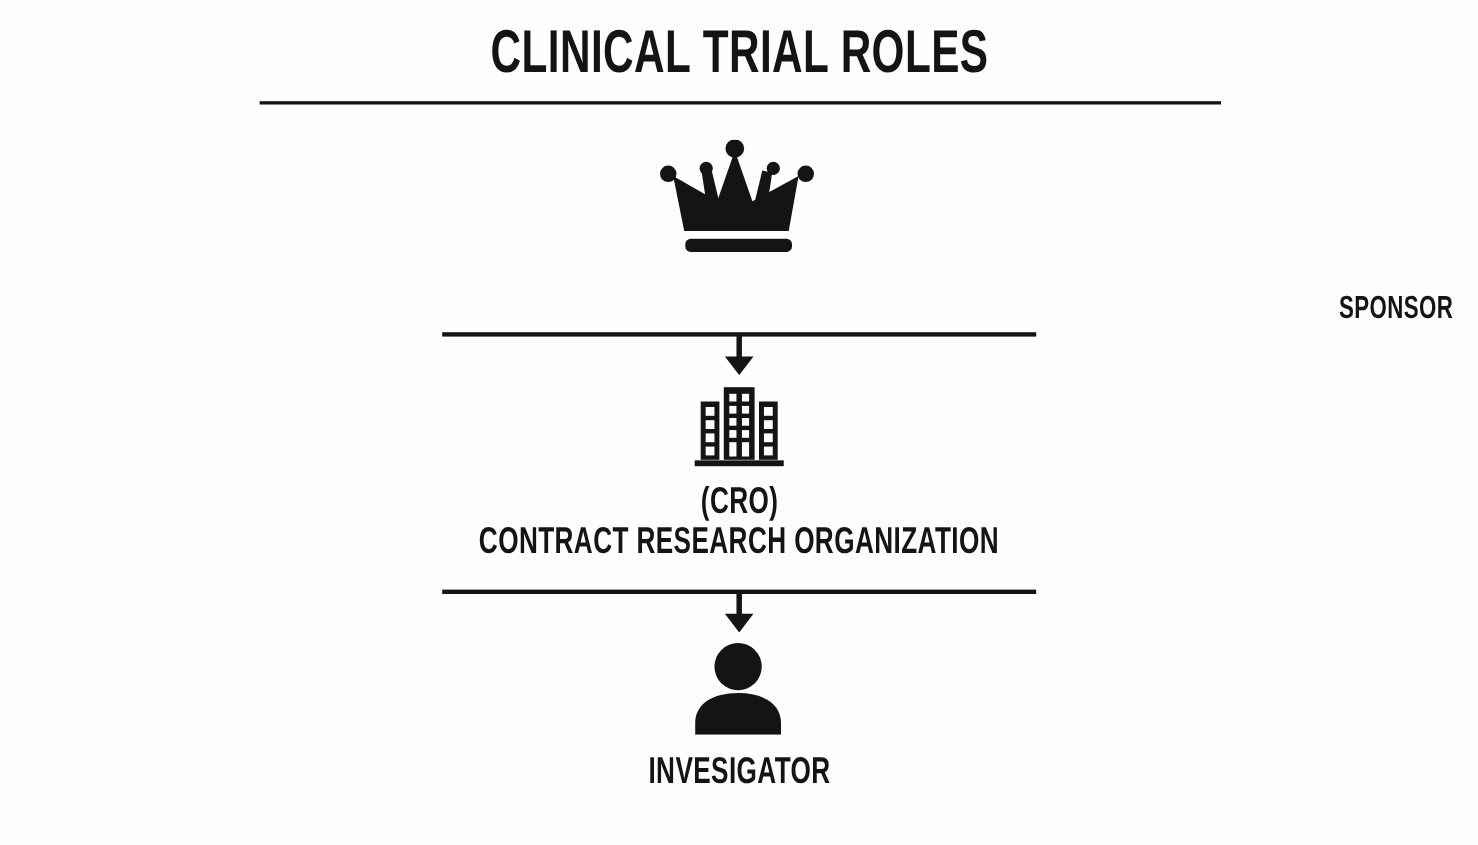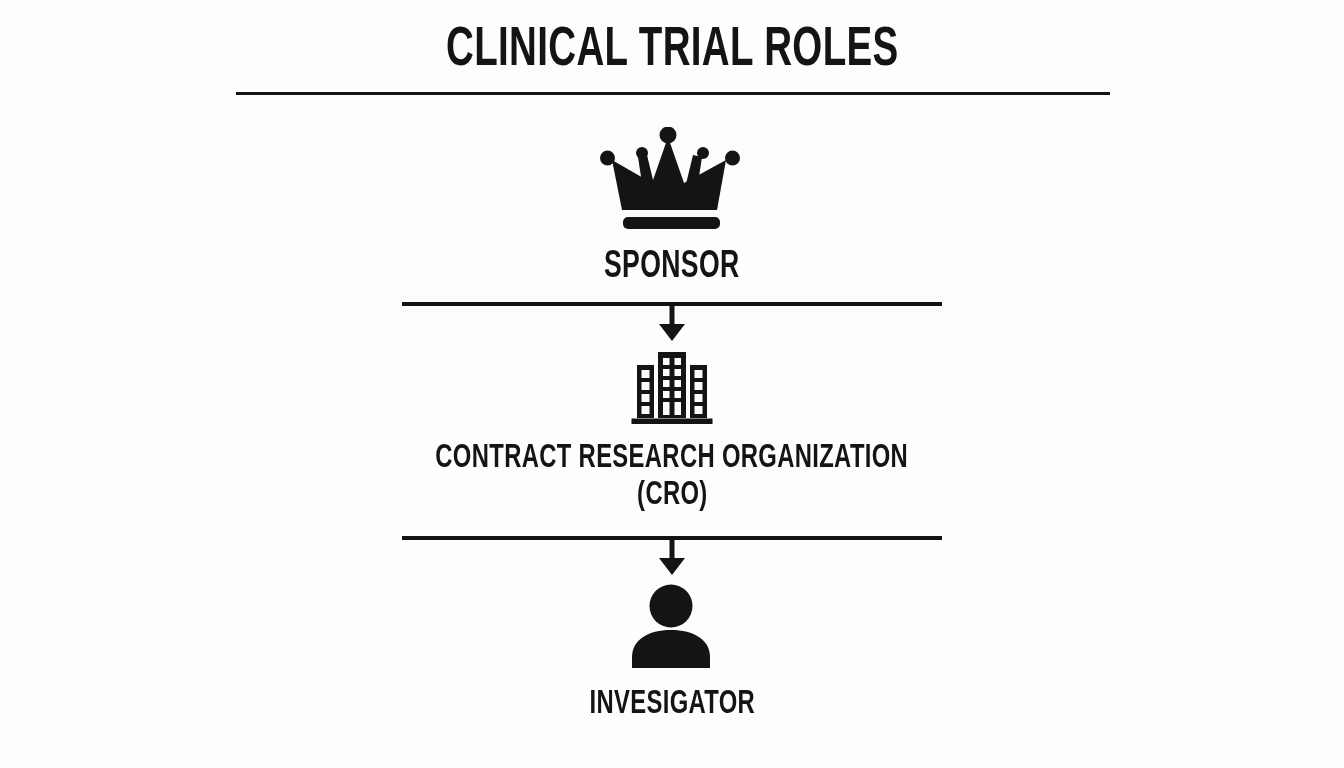--- a/index.html
+++ b/index.html
@@ -47,23 +47,24 @@
     width: 874px;
     height: 3px;
     background: var(--ink);
   }
   .icon { position: absolute; fill: var(--ink); }
   .crown   { left: 600px; top: 127px; width: 140px; height: 102px; }
   .building{ left: 631px; top: 349px; width:  82px; height:  75px; }
   .person  { left: 629px; top: 584px; width:  86px; height:  84px; }
 
   .label-sponsor {
-    top: 246px;
-    font-size: 38px;
+    top: 262px;
+    font-size: 29px;
     line-height: 36px;
+    text-align: right;
   }
   .label-cro {
     top: 437px;
     font-size: 34px;
     line-height: 37px;
   }
   .label-investigator {
     top: 681px;
     font-size: 34px;
     line-height: 40px;
@@ -135,22 +136,22 @@
     <rect x="32" y="31" width="6.5" height="7" fill="var(--background)"></rect>
     <rect x="43.5" y="31" width="6.5" height="7" fill="var(--background)"></rect>
     <rect x="32" y="42" width="6.5" height="7" fill="var(--background)"></rect>
     <rect x="43.5" y="42" width="6.5" height="7" fill="var(--background)"></rect>
     <rect x="32" y="53" width="6.5" height="13" fill="var(--background)"></rect>
     <rect x="43.5" y="53" width="6.5" height="13" fill="var(--background)"></rect>
 
     <rect x="0.5" y="69.5" width="81" height="5.5"></rect>
   </svg>
   <div class="centered-text label-cro">
+    <div><span class="cond">(CRO)</span></div>
     <div><span class="cond">CONTRACT RESEARCH ORGANIZATION</span></div>
-    <div><span class="cond">(CRO)</span></div>
   </div>
 
   <div class="hline hline-2"></div>
   <svg class="arrow arrow-2" viewBox="0 0 26 36" aria-hidden="true">
     <path d="M10.5,0 L15.5,0 L15.5,19 L26,19 L13,36 L0,19 L10.5,19 Z"></path>
   </svg>
 
   <svg class="icon person" viewBox="0 0 86 84" aria-hidden="true">
     <circle cx="42" cy="22" r="21.5"></circle>
     <path d="M3,84 L3,73 C3,56 19,46 42,46 C65,46 81,56 81,73 L81,84 Z"></path>

